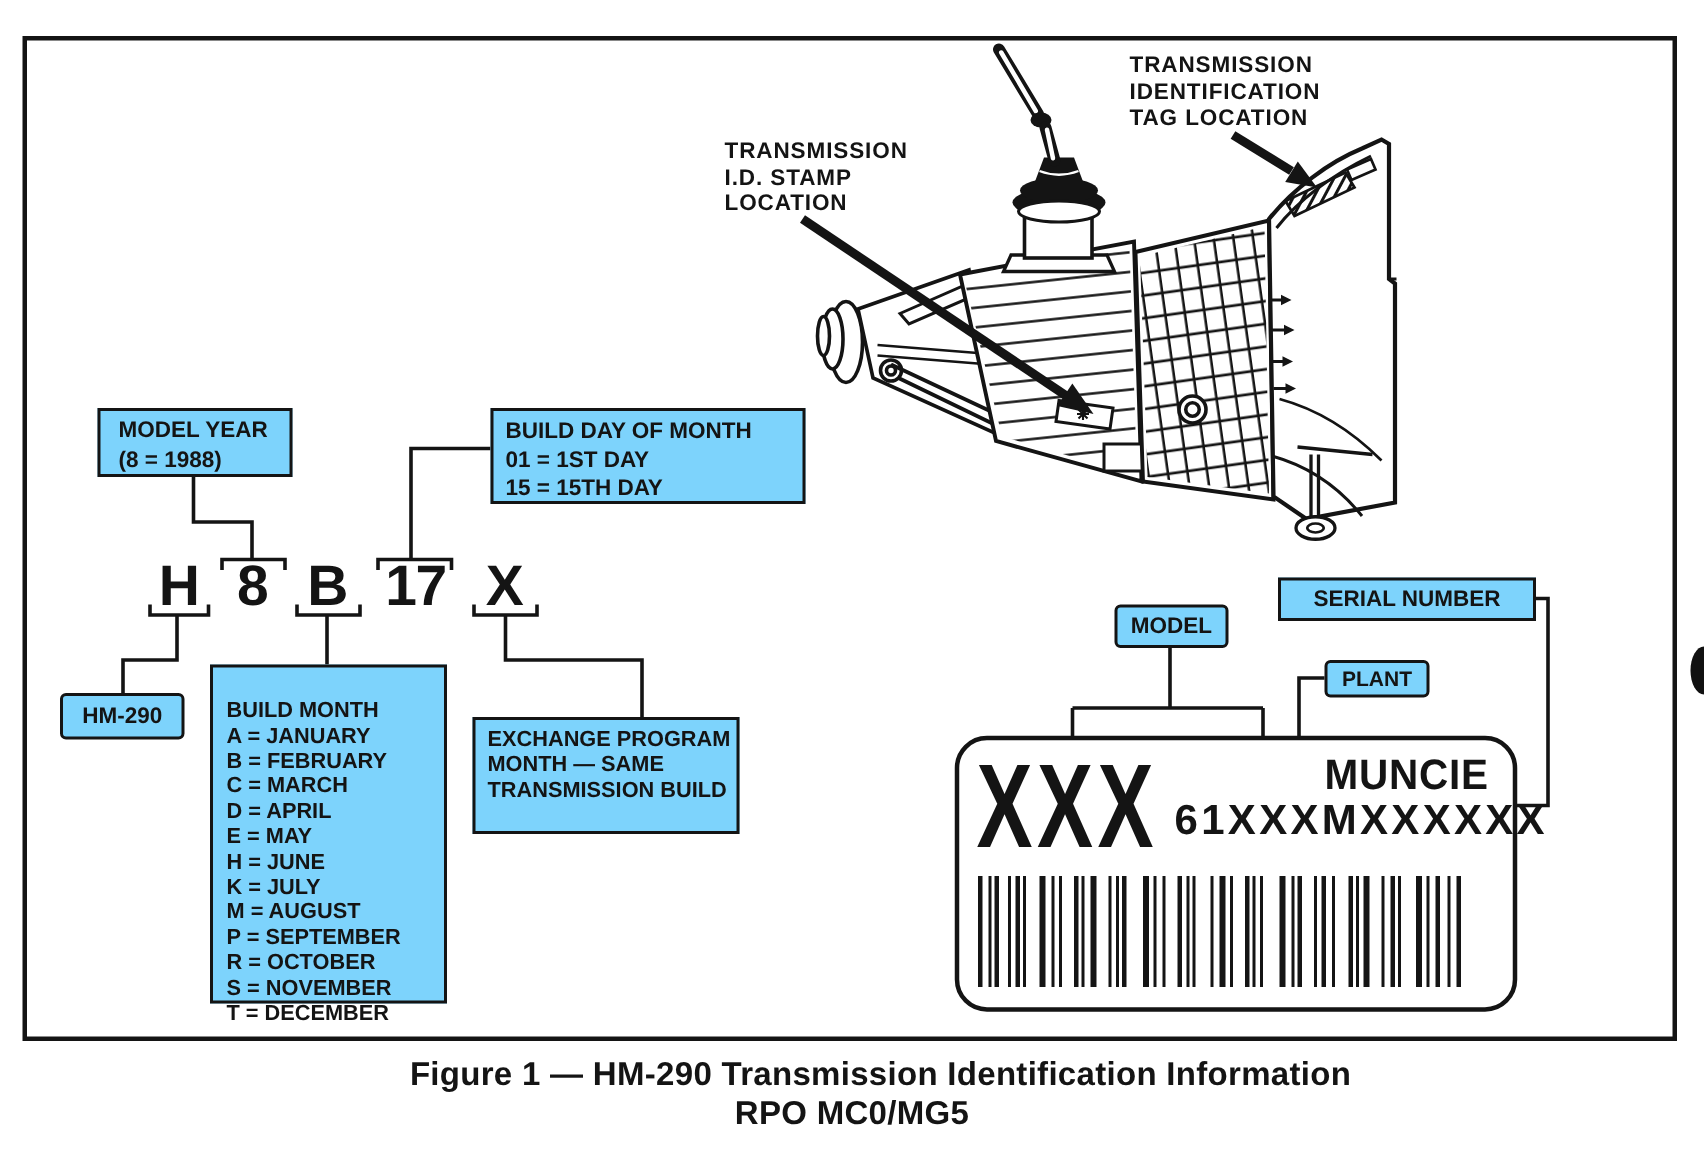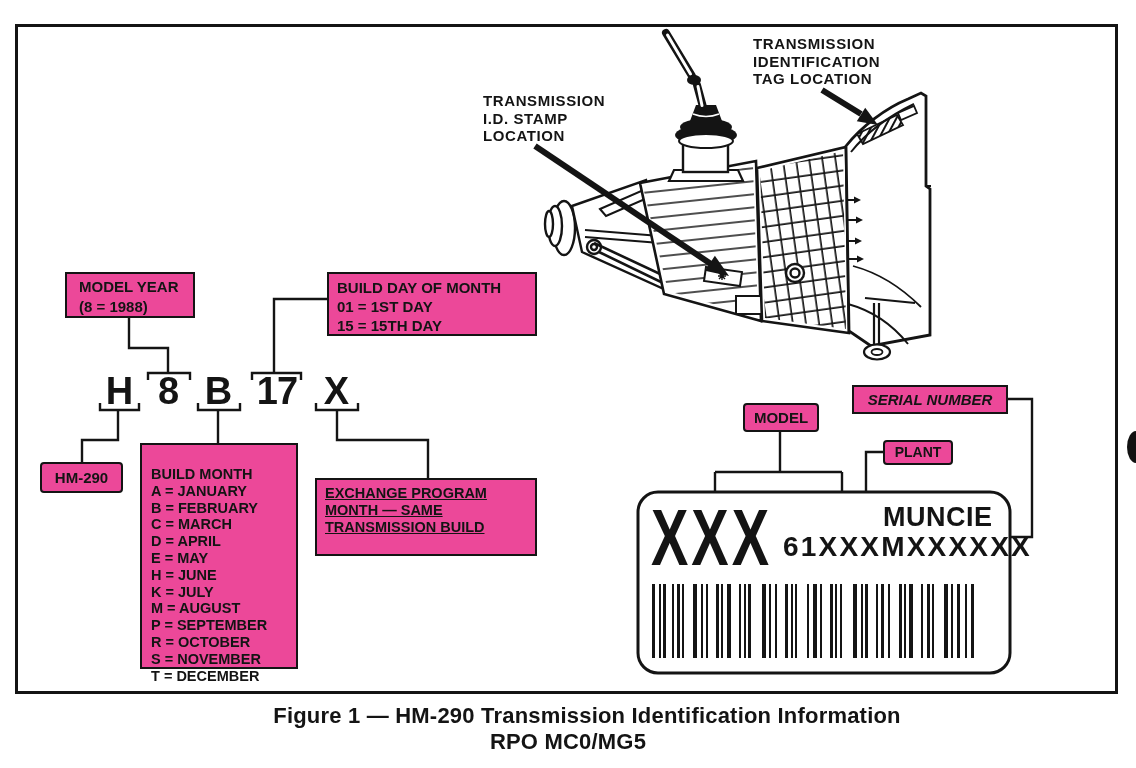--- a/index.html
+++ b/index.html
@@ -1,21 +1,21 @@
 <!DOCTYPE html>
 <html><head>
 <meta charset="utf-8">
 <style>
   html,body{margin:0;padding:0;background:#e8e8e8;}
   .page{position:relative;width:1136px;height:768px;background:#ffffff;overflow:hidden;
         font-family:"Liberation Sans",sans-serif;color:#141414;}
   .frame{position:absolute;left:15px;top:24px;width:1103px;height:670px;
          border:3px solid #141414;box-sizing:border-box;}
   .art{position:absolute;left:0;top:0;}
-  .box{position:absolute;border:2.5px solid #141414;background:#ec4899;box-sizing:border-box;
+  .box{position:absolute;border:2.5px solid #141414;background:#7dd3fc;box-sizing:border-box;
        font-weight:bold;font-size:15px;line-height:19px;}
   .ctr{display:flex;align-items:center;justify-content:center;text-align:center;}
   .callout{position:absolute;font-weight:bold;font-size:15px;line-height:17.5px;letter-spacing:.6px;}
   .code-char{position:absolute;top:372px;font-weight:bold;font-size:38px;line-height:38px;
              transform:translateX(-50%);letter-spacing:-1px;}
   .tag-xxx{position:absolute;left:651px;top:498px;font-weight:bold;font-size:56px;line-height:56px;
            letter-spacing:3px;transform:scaleY(1.42);transform-origin:0 0;}
   .tag-code{position:absolute;left:783px;top:534px;font-weight:bold;font-size:28px;line-height:26px;
             letter-spacing:2.2px;}
   .tag-muncie{position:absolute;left:883px;top:501px;font-weight:bold;font-size:27px;line-height:30px;
@@ -233,29 +233,29 @@
     <div class="mrow">E = MAY</div>
     <div class="mrow">H = JUNE</div>
     <div class="mrow">K = JULY</div>
     <div class="mrow">M = AUGUST</div>
     <div class="mrow">P = SEPTEMBER</div>
     <div class="mrow">R = OCTOBER</div>
     <div class="mrow">S = NOVEMBER</div>
     <div class="mrow">T = DECEMBER</div>
   </div>
 
-  <div class="box" style="left:315px;top:478px;width:222px;height:78px;padding:5px 0 0 8px;font-size:14.5px;line-height:17.2px;text-decoration:underline;">
+  <div class="box" style="left:315px;top:478px;width:178px;height:78px;padding:5px 0 0 8px;font-size:14.5px;line-height:17.2px;">
     <div>EXCHANGE PROGRAM</div>
     <div>MONTH — SAME</div>
     <div>TRANSMISSION BUILD</div>
   </div>
 
   <div class="box ctr" style="left:743px;top:403px;width:76px;height:29px;border-radius:4px;">MODEL</div>
   <div class="box ctr" style="left:883px;top:440px;width:70px;height:25px;border-radius:4px;font-size:14px;">PLANT</div>
-  <div class="box ctr" style="left:852px;top:385px;width:156px;height:29px;font-style:italic;">SERIAL NUMBER</div>
+  <div class="box ctr" style="left:852px;top:385px;width:172px;height:29px;">SERIAL NUMBER</div>
 
   <div class="tag-xxx">XXX</div>
   <div class="tag-code">61XXXMXXXXXX</div>
   <div class="tag-muncie">MUNCIE</div>
 
   <div class="caption" style="top:703px;padding-left:19px;">Figure 1 — HM-290 Transmission Identification Information</div>
   <div class="caption" style="top:729px;">RPO MC0/MG5</div>
 
   <div class="hole"></div>
 </div>

